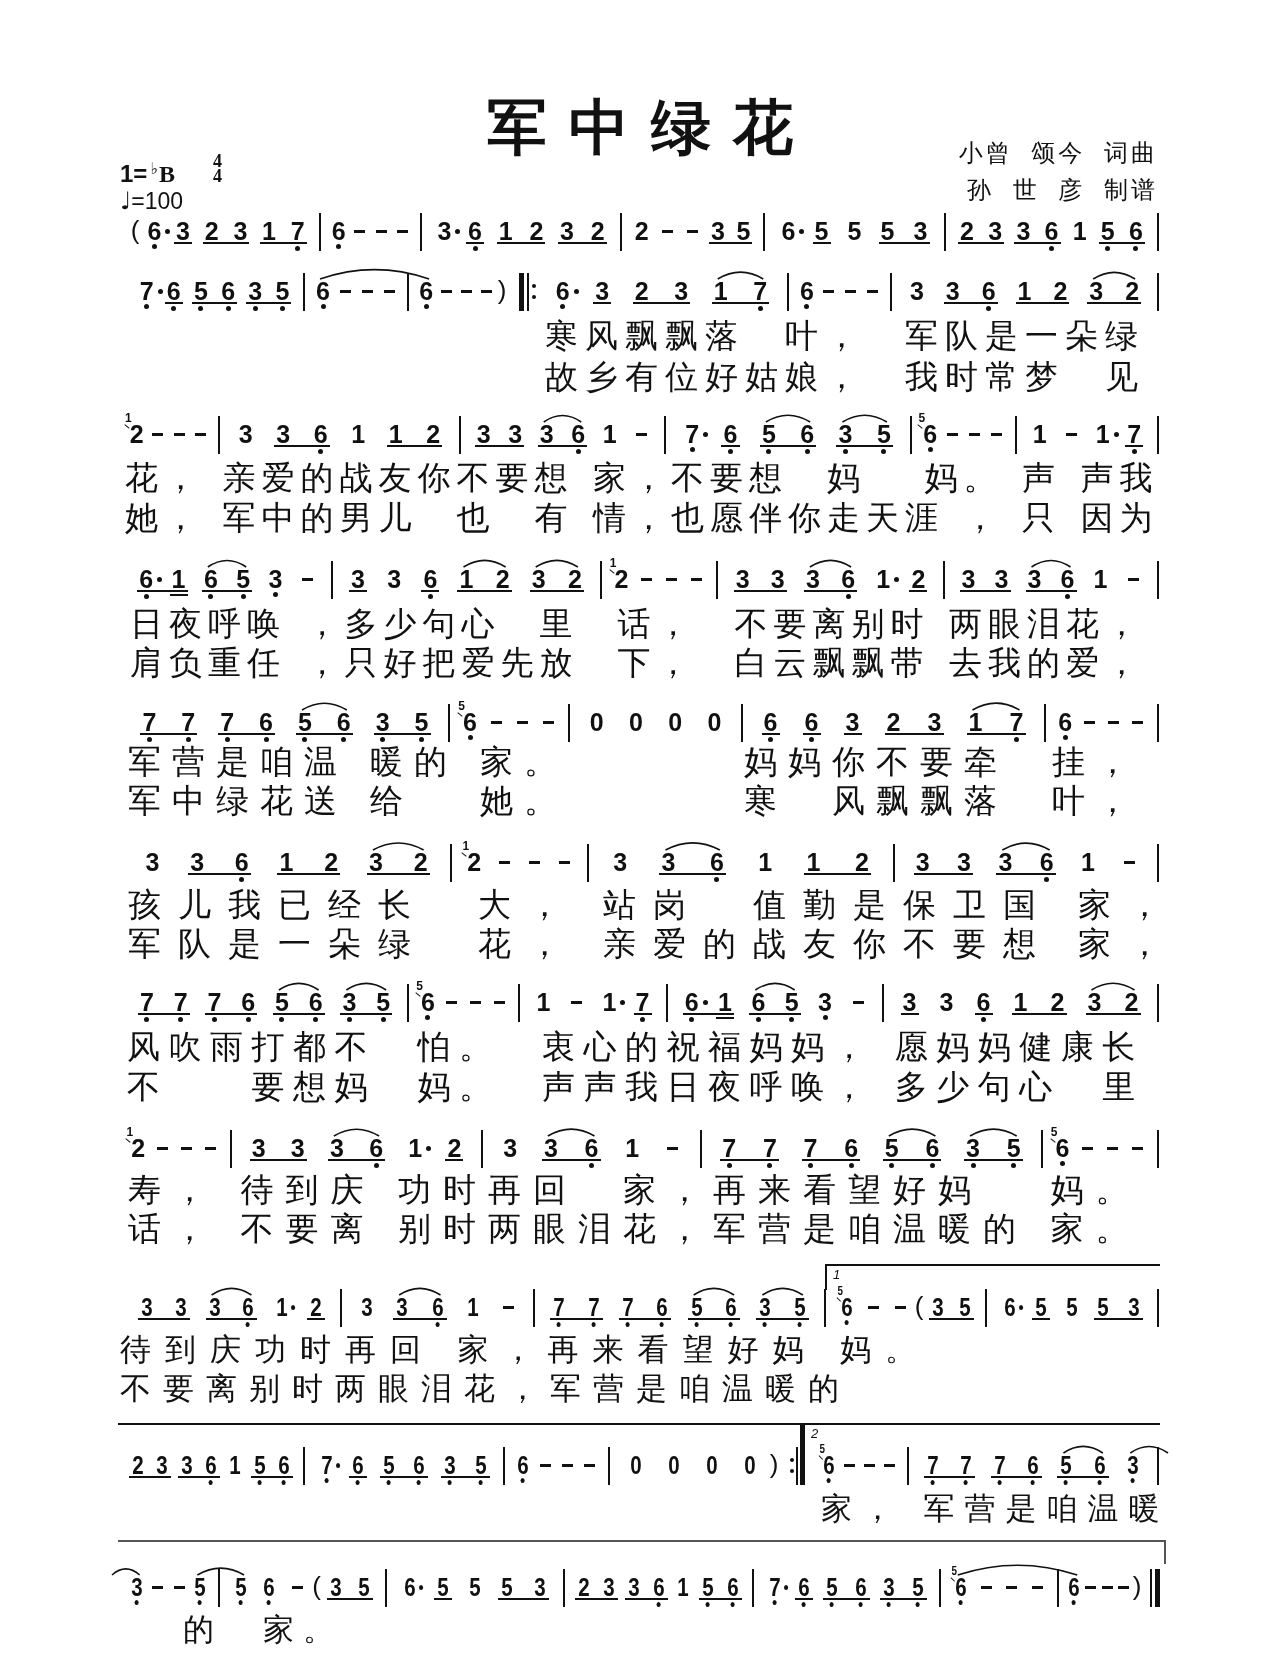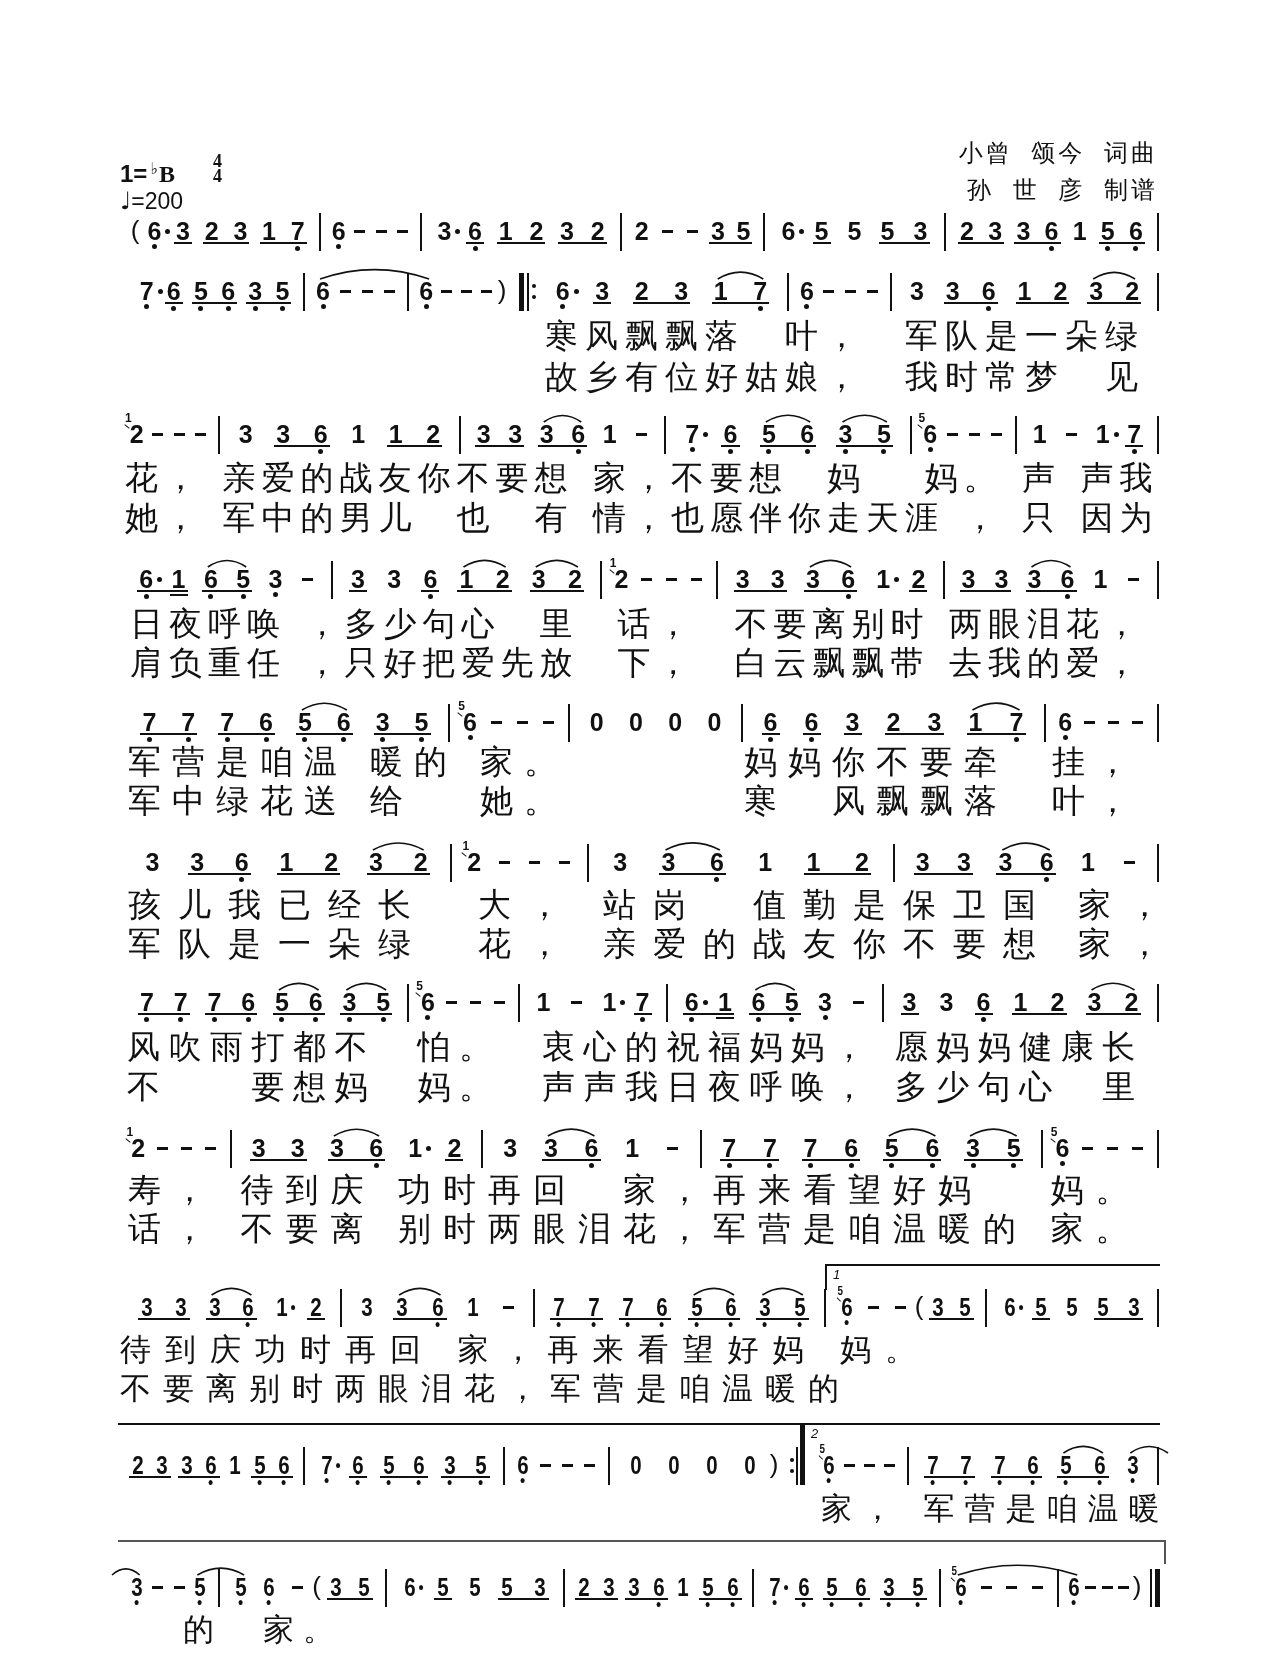--- a/index.html
+++ b/index.html
@@ -42,32 +42,33 @@
 .vline{position:absolute;border-color:#111111;border-style:solid;border-width:0;box-sizing:border-box;}
 .vlabel{position:absolute;left:6px;top:2px;font-size:13px;line-height:13px;font-style:italic;font-family:"Liberation Sans",sans-serif;}
 #slur-layer{position:absolute;left:0;top:0;pointer-events:none;}
 #slur-layer path{fill:none;stroke:#111111;stroke-width:1.6;}
 </style>
 </head>
 <body>
 
 <div id="page">
 
+  <h1 class="title">军中绿花</h1>
   <div class="credit c1">小曾 颂今 词曲</div>
   <div class="credit c2">孙 世 彦 制谱</div>
 
   <div class="key">
     <span class="k1">1=</span><span class="kf">♭</span><span class="kn">B</span>
   </div>
   <div class="timesig">
     <span>4</span>
     <span>4</span>
   </div>
   <div class="tempo">
-    <span class="tq">♩</span><span>=200</span>
+    <span class="tq">♩</span><span>=100</span>
   </div>
 
   <div class="sline" style="top:218px">
       <div class="measure" style="left: 122px; width: 198px;">
         <span class="paren">(</span>
         <span class="slot"><span class="d">6<i class="odot" style="top: 26px;"></i><i class="adot"></i></span></span>
         <span class="grp" style="flex: 1 1 0px; --n: 1;">
           <i class="ul l1"></i>
           <span class="slot"><span class="d">3</span></span>
         </span>

